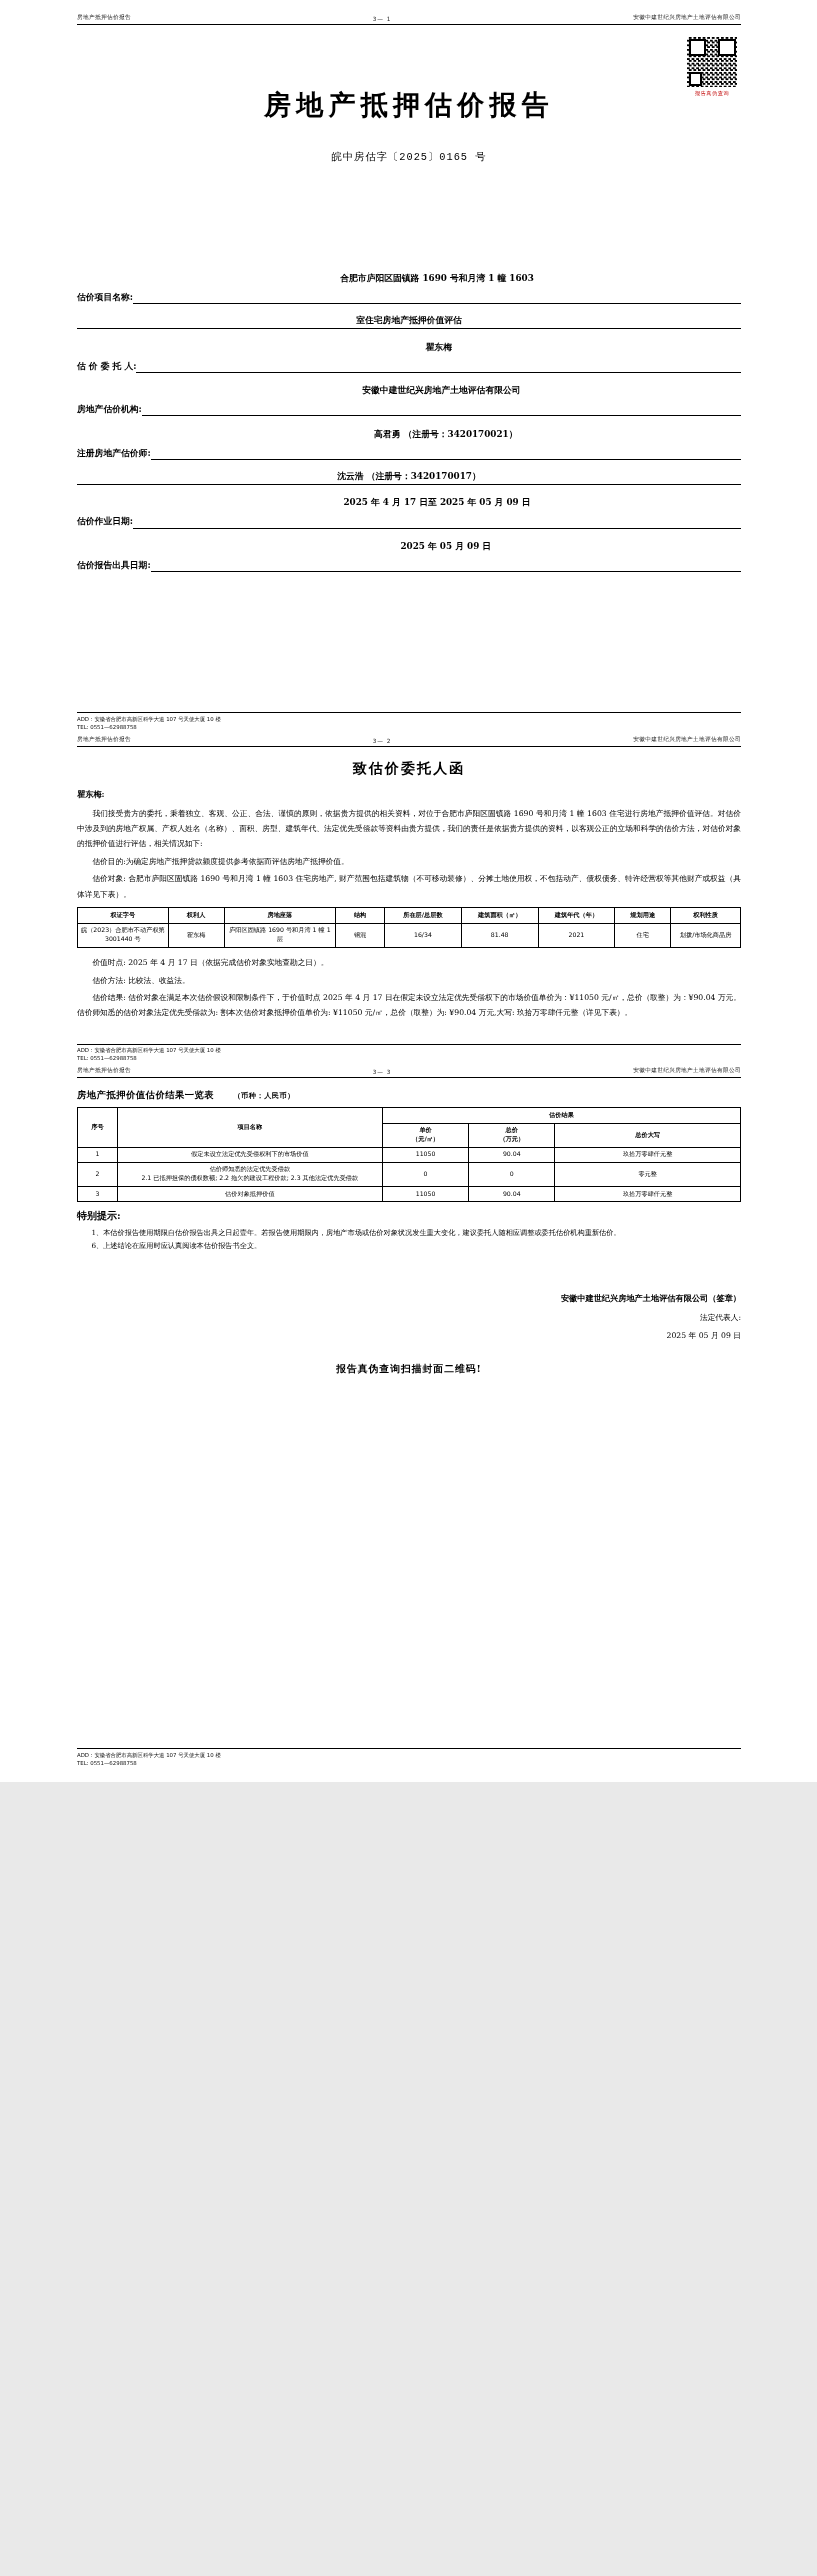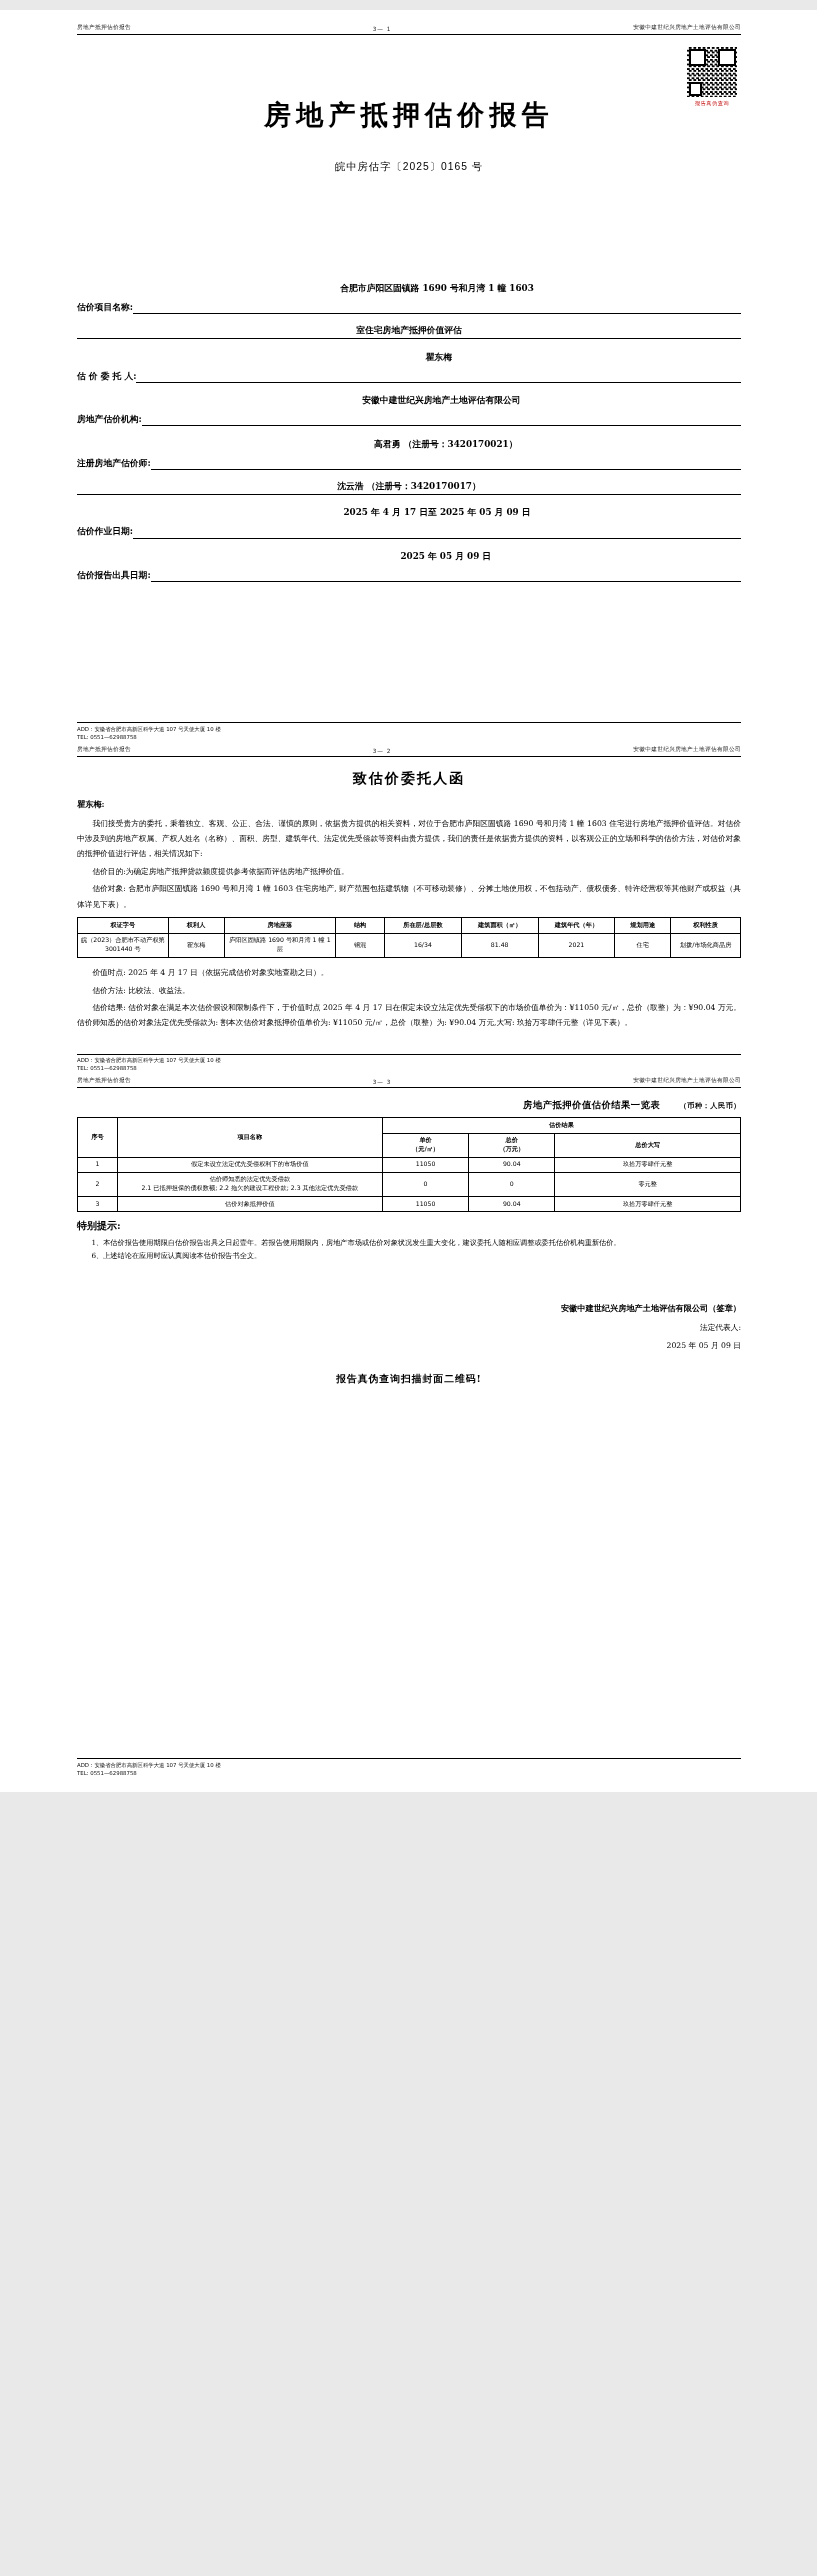--- a/index.html
+++ b/index.html
@@ -4,21 +4,21 @@
 <style>
   * { box-sizing: border-box; }
   html, body {
     margin: 0;
     padding: 0;
     background: #e9e9e9;
     font-family: "DejaVu Sans", "Liberation Sans", sans-serif;
   }
   .page-wrap {
     width: 818px;
-    margin: 10px auto;
+    margin: 0 auto;
     background: #ffffff;
     position: relative;
     border-radius: 19px;
   }
   .page {
     width: 818px;
     background: #ffffff;
     position: relative;
     padding: 0 77px;
   }
@@ -86,21 +86,21 @@
     letter-spacing: 5.2px;
     margin-top: 62px;
     color: #000;
   }
   .cover-docno {
     text-align: center;
     font-size: 10.3px;
     margin-top: 27px;
     letter-spacing: 1px;
     color: #000;
-    font-family: Liberation Sans, sans-serif;
+    font-family: Liberation Mono, monospace;
   }
   .cover-gap { height: 108px; }
   .cover-fields {
     font-size: 8.8px;
     color: #000;
     font-weight: bold;
     font-family: "DejaVu Serif","Liberation Serif",serif;
   }
   .cf-row {
     display: flex;
@@ -159,21 +159,21 @@
   }
   table.grid th, table.grid td {
     border: 0.5px solid #000;
     text-align: center;
     vertical-align: middle;
     padding: 2.6px 1.5px;
     line-height: 1.45;
   }
   table.grid th { font-weight: bold; }
   .tbl-caption {
-    text-align: right;
+    text-align: left;
     font-size: 9.3px;
     font-weight: bold;
     font-family: "DejaVu Serif","Liberation Serif",serif;
     letter-spacing: 0.5px;
     margin: 11.3px 0 4.1px;
   }
   .tbl-unit {
     font-size: 7.2px;
     font-weight: bold;
     margin-left: 15.5px;

